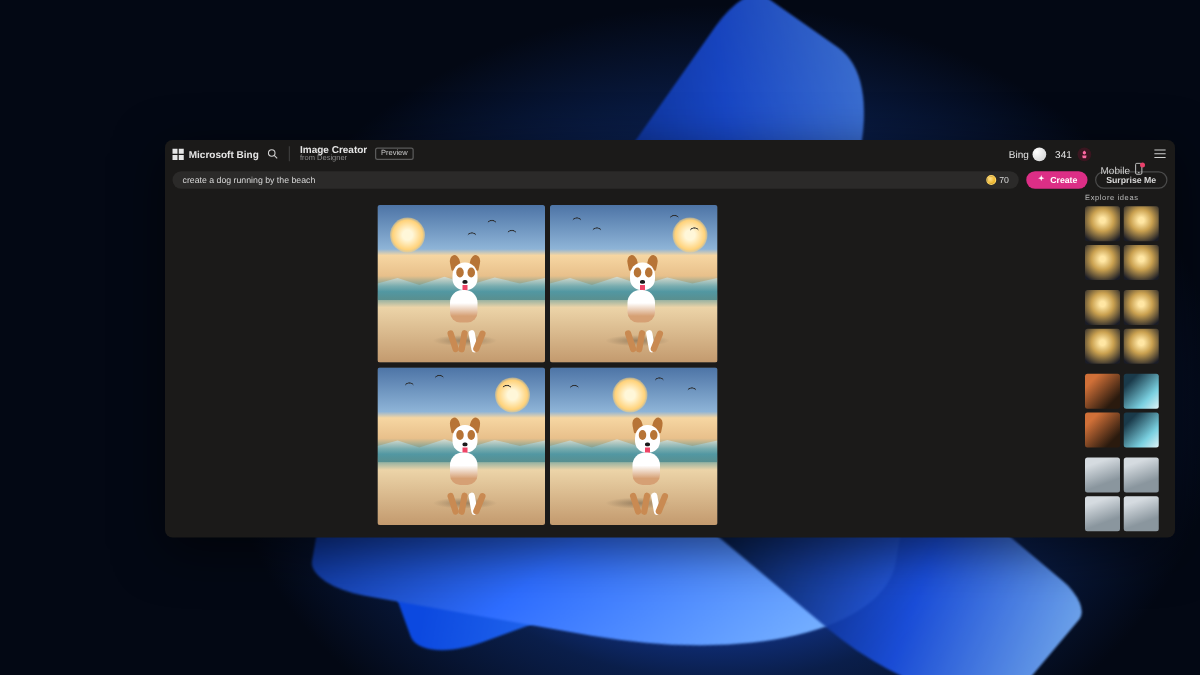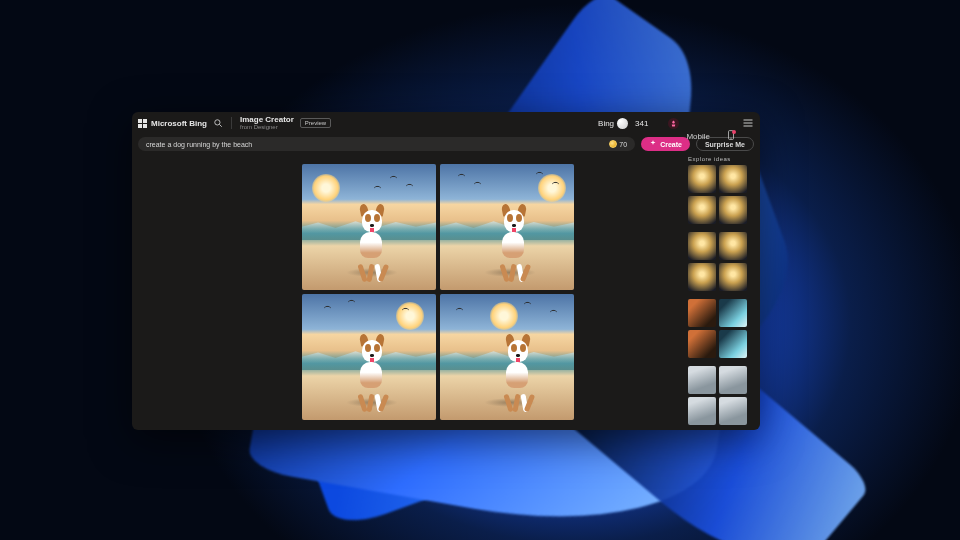--- a/index.html
+++ b/index.html
@@ -11,45 +11,45 @@
     position:relative;
   }
   
   .petal{position:absolute;border-radius:50% 10% 50% 10%;filter:blur(1px);}
   .p1{width:520px;height:240px;left:280px;top:210px;background:linear-gradient(120deg,#0c49e0 20%,#3d8bff 60%,#001b66 100%);transform:rotate(-20deg);}
   .p2{width:460px;height:200px;left:260px;top:310px;background:linear-gradient(130deg,#001b66 10%,#2e6dff 50%,#7ab4ff 90%);transform:rotate(10deg);}
   .p3{width:420px;height:180px;left:340px;top:120px;background:linear-gradient(140deg,#001b66 10%,#1c52e6 60%,#5c9bff 100%);transform:rotate(-55deg);opacity:.8;}
   .p4{width:300px;height:150px;left:560px;top:370px;background:linear-gradient(70deg,#001133 10%,#1c52e6 60%,#7ab4ff 100%);transform:rotate(40deg);opacity:.9;}
 
   .app{
-    position:absolute;left:132px;top:112px;width:628px;height:318px;
+    position:absolute;left:132px;top:112px;width:808px;height:318px;
     background:#1b1a19;border-radius:6px;overflow:hidden;color:#e6e6e6;
     box-shadow:0 10px 40px rgba(0,0,0,.55);
     font-size:8px;
   }
   .topbar{height:22px;display:flex;align-items:center;padding:0 6px;gap:6px;}
   .brand{display:flex;align-items:center;gap:4px;}
   .msft{width:9px;height:9px;display:grid;grid-template:repeat(2,1fr)/repeat(2,1fr);gap:1px;}
   .msft span{background:#e6e6e6;}
   .brand-lbl{font-size:8px;font-weight:600;color:#e6e6e6;}
   .ico{display:inline-flex;align-items:center;justify-content:center;}
   .search-ico svg{width:10px;height:10px;stroke:#d0d0d0;fill:none;stroke-width:1.4;}
   .divider{width:1px;height:12px;background:#3a3a3a;margin:0 2px;}
   .title{display:flex;flex-direction:column;line-height:1;}
   .title .t1{font-size:8px;font-weight:600;text-align:center;}
   .title .t2{font-size:6px;color:#8a8a8a;}
   .chip{border:1px solid #5a5a5a;color:#c8c8c8;font-size:6px;padding:1px 4px;border-radius:2px;}
   .spacer{flex:1;}
   .right{display:flex;align-items:center;gap:7px;}
   .user{display:flex;align-items:center;gap:3px;font-size:8px;}
   .avatar{width:11px;height:11px;border-radius:50%;background:radial-gradient(circle at 30% 30%,#fff,#ccc);}
-  .reward{display:flex;align-items:center;gap:20px;font-size:8px;}
+  .reward{display:flex;align-items:center;gap:5px;font-size:8px;}
   .r-badge{width:11px;height:11px;border-radius:50%;background:#3a1620;display:flex;align-items:center;justify-content:center;}
   .r-badge svg{width:7px;height:7px;fill:#ff67a2;}
-  .mobile{display:flex;align-items:center;gap:17px;font-size:8px;color:#d0d0d0;position:relative;margin-top:26px;}
+  .mobile{display:flex;align-items:center;gap:3px;font-size:8px;color:#d0d0d0;position:relative;margin-top:26px;}
   .mobile svg{width:8px;height:10px;stroke:#d0d0d0;fill:none;stroke-width:1.2;}
   .dot{position:absolute;top:0px;right:-1px;width:4px;height:4px;border-radius:50%;background:#e8406a;}
   .ham svg{width:12px;height:12px;stroke:#d0d0d0;stroke-width:1.3;}
 
   .toolbar{height:20px;display:flex;align-items:center;padding:0 6px;gap:6px;}
   .prompt{flex:1;height:14px;background:#2b2a29;border-radius:8px;display:flex;align-items:center;padding:0 8px;gap:4px;}
   .prompt span.text{font-size:7px;color:#d8d8d8;flex:1;text-align:left;}
   .coin{display:flex;align-items:center;gap:2px;}
   .coin-c{width:8px;height:8px;border-radius:50%;background:radial-gradient(circle at 35% 35%,#ffe08a,#e3a100);border:1px solid #ffd461;}
   .coin-n{font-size:7px;color:#dcdcdc;}

